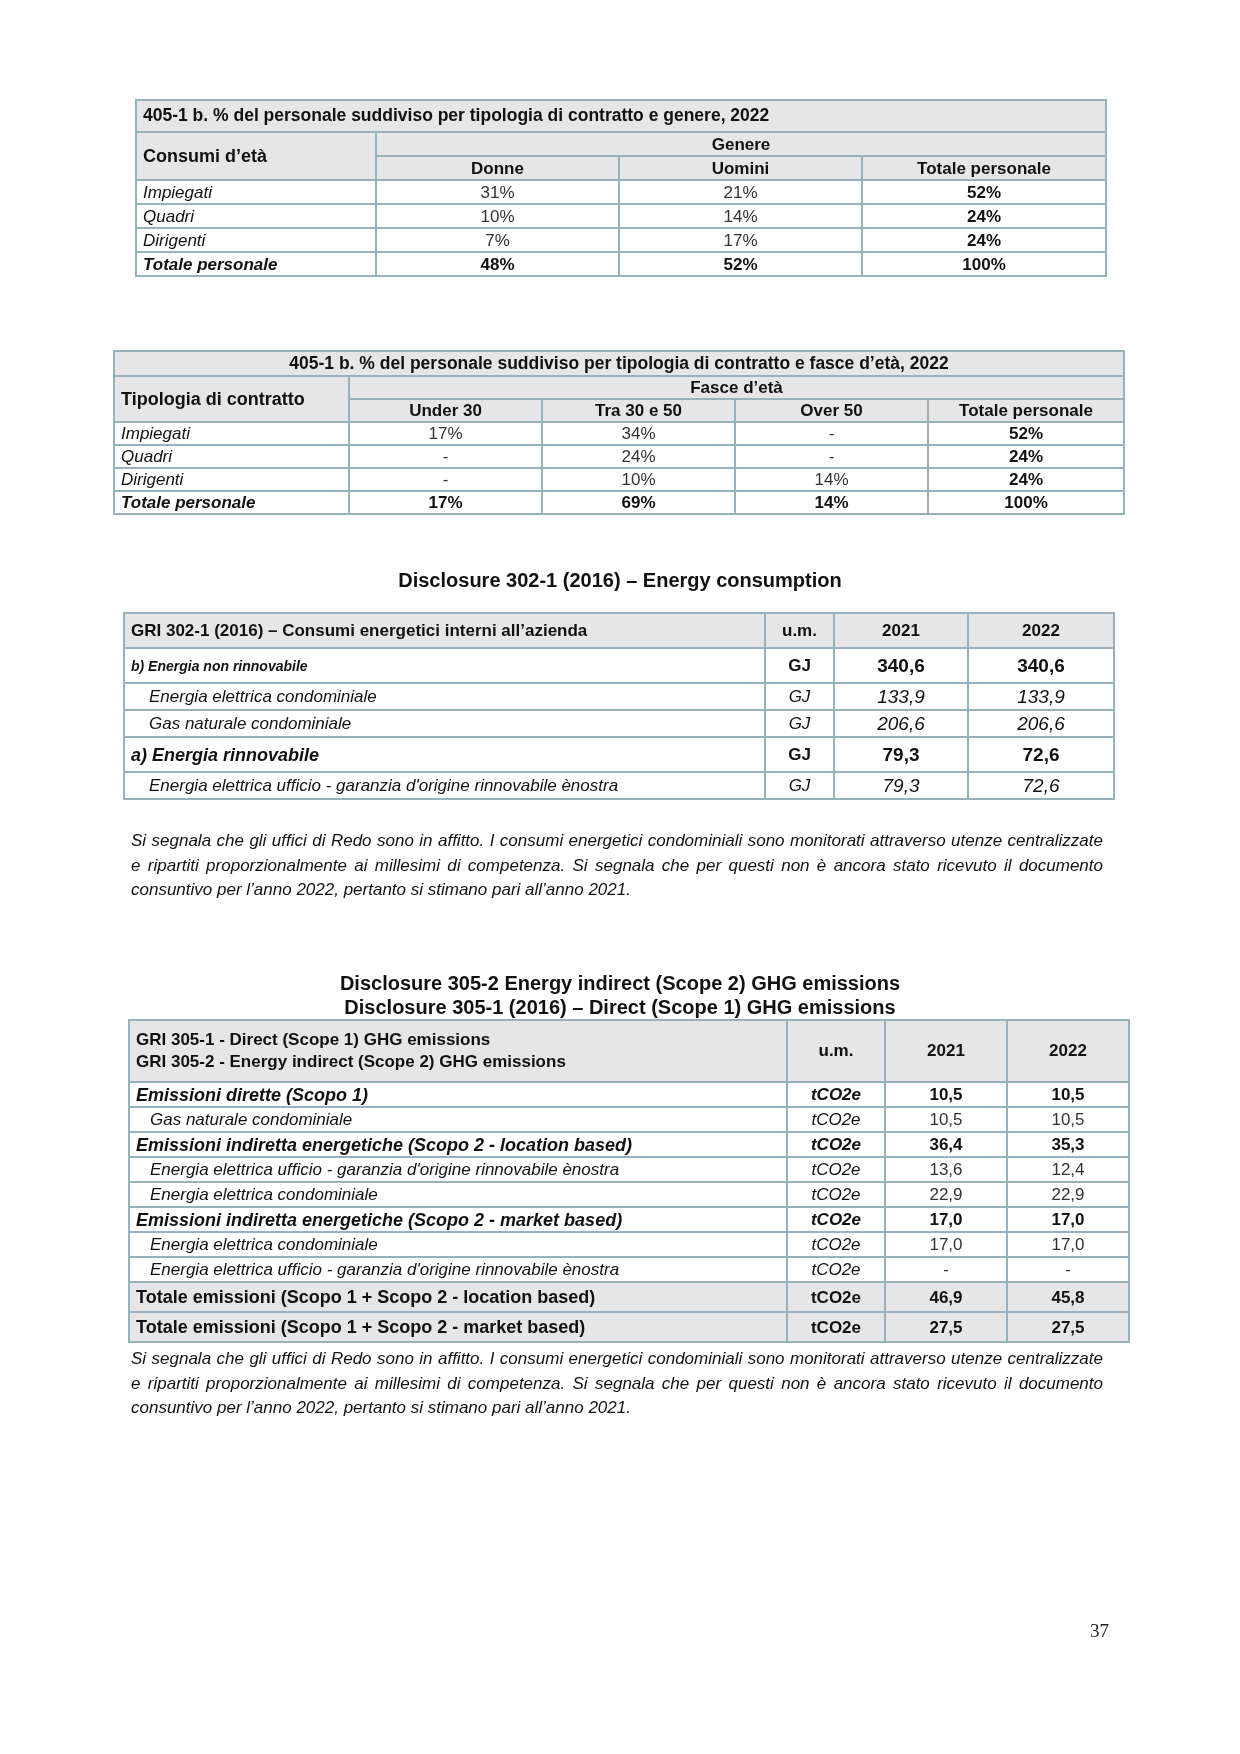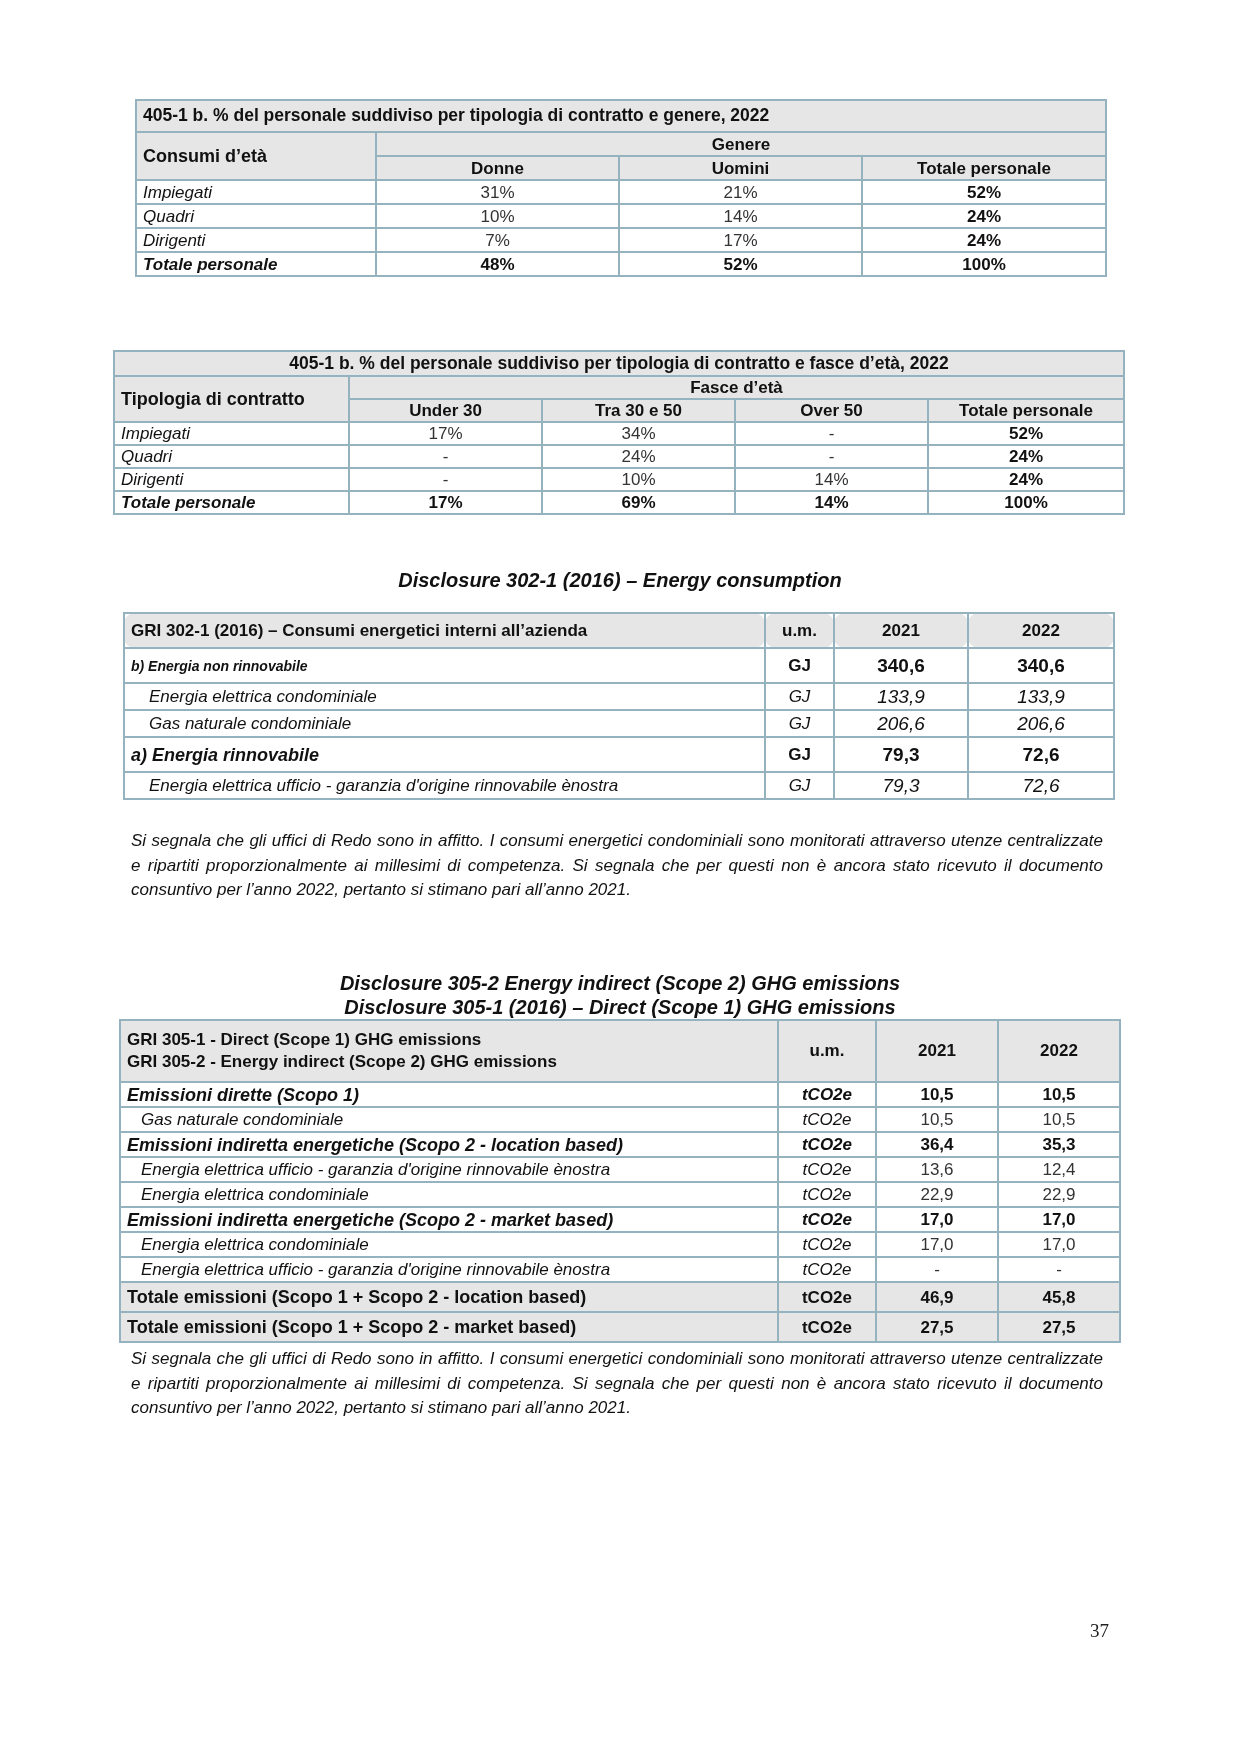--- a/index.html
+++ b/index.html
@@ -31,29 +31,29 @@
   #t1 { left: 135px; top: 99px; width: 970px; }
   #t1 td { height: 22px; }
   #t1 tr.r-title td { height: 30px; font-size: 17.5px; }
   
   #t2 { left: 113px; top: 350px; width: 1010px; }
   #t2 td { height: 21px; }
   #t2 tr.r-title td { height: 23px; font-size: 17.5px; }
 
   .heading {
     position: absolute; left: 0; width: 1240px; text-align: center;
-    font-weight: bold; font-size: 20px; color: #111; font-style: italic;
+    font-weight: bold; font-size: 20px; color: #111;
   }
   
   #t3 { left: 123px; top: 612px; width: 990px; }
   #t3 td { height: 25px; }
-  #t3 tr.tall td { height: 33px; border-radius: 11px; }
+  #t3 tr.tall td { height: 33px; }
   #t3 .big { font-size: 19px; }
   
-  #t4 { left: 119px; top: 1019px; width: 1000px; }
+  #t4 { left: 128px; top: 1019px; width: 1000px; }
   #t4 td { height: 23px; }
   #t4 tr.r-head td { height: 60px; line-height: 1.3; }
   #t4 tr.tot td { height: 28px; }
 
   .note {
     position: absolute; left: 131px; width: 972px;
     font-style: italic; font-size: 17px; line-height: 24.5px;
     text-align: justify; color: #111;
   }
   .pagenum {

